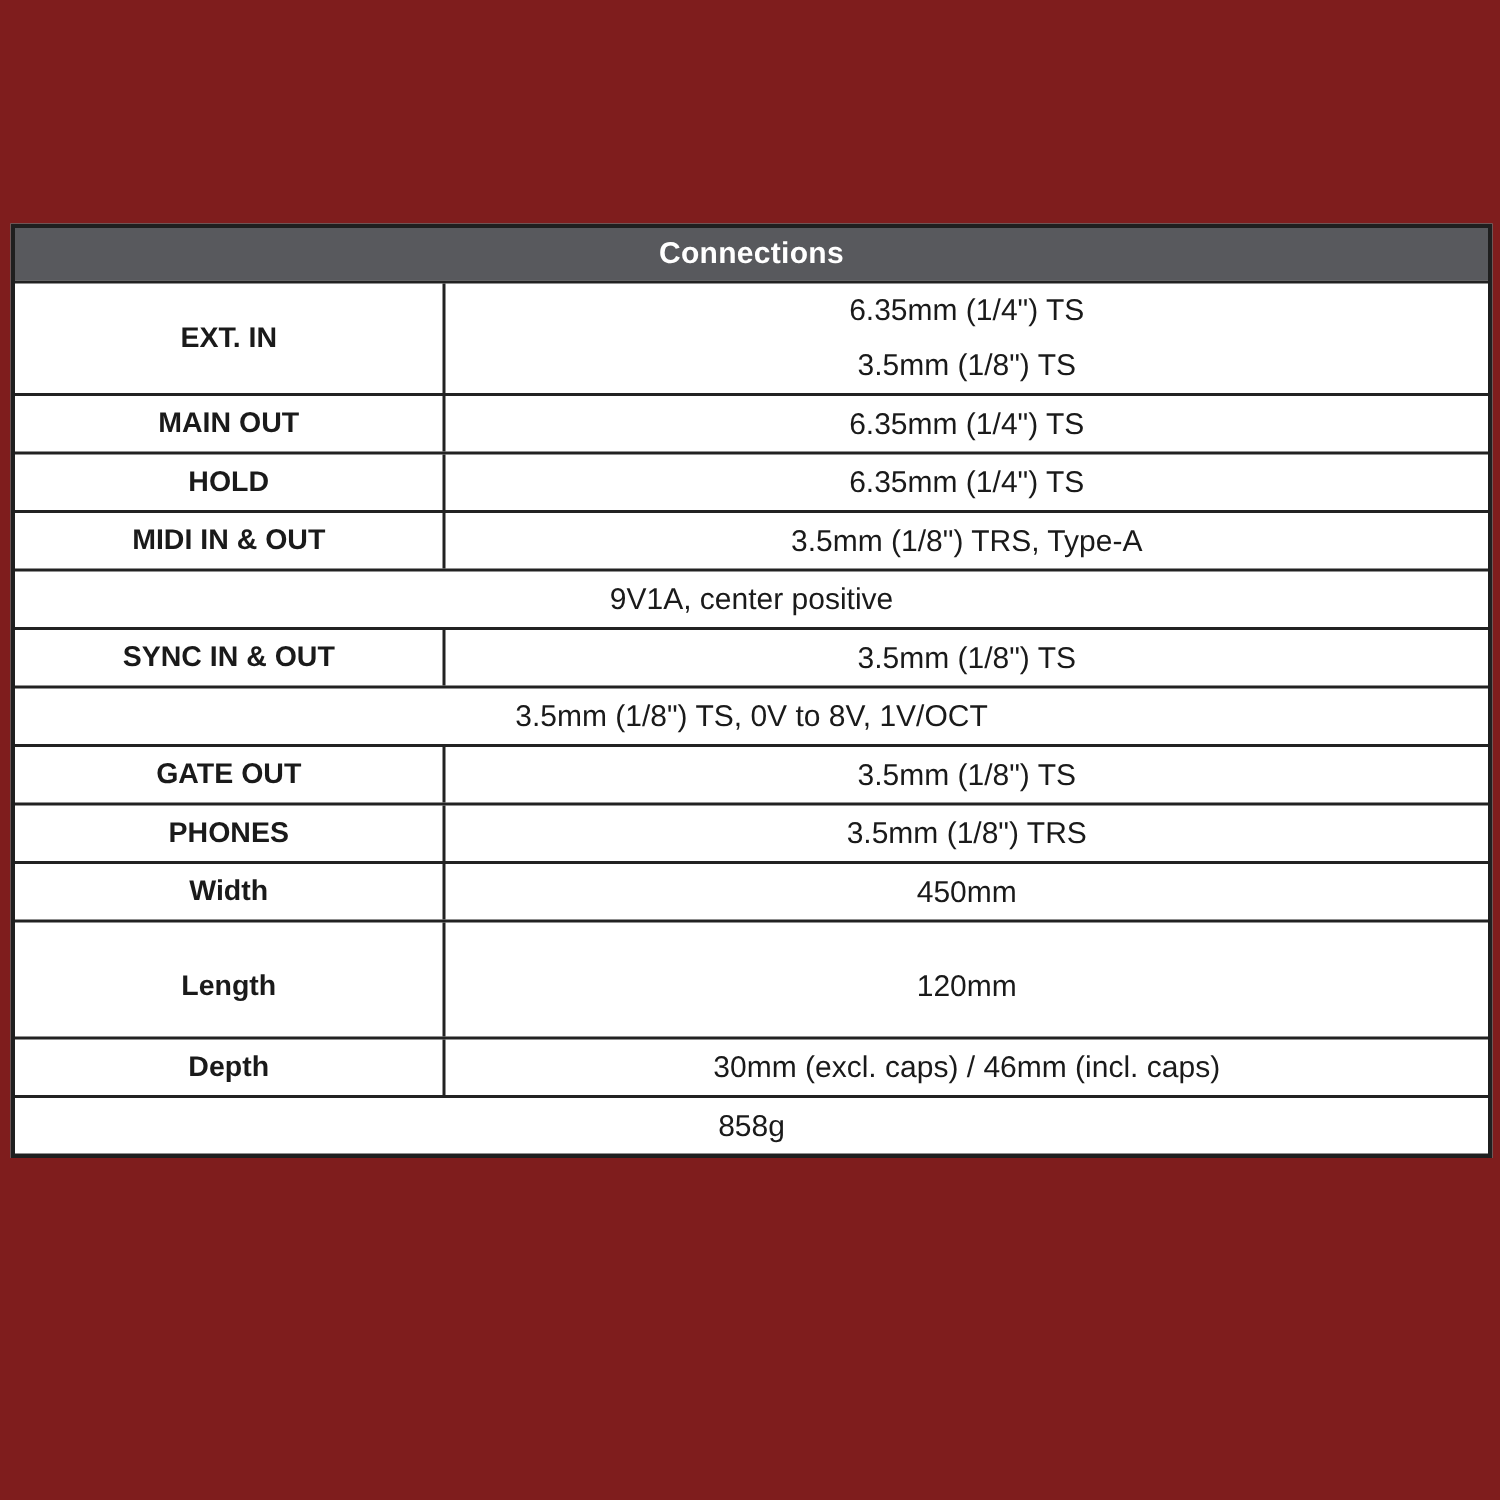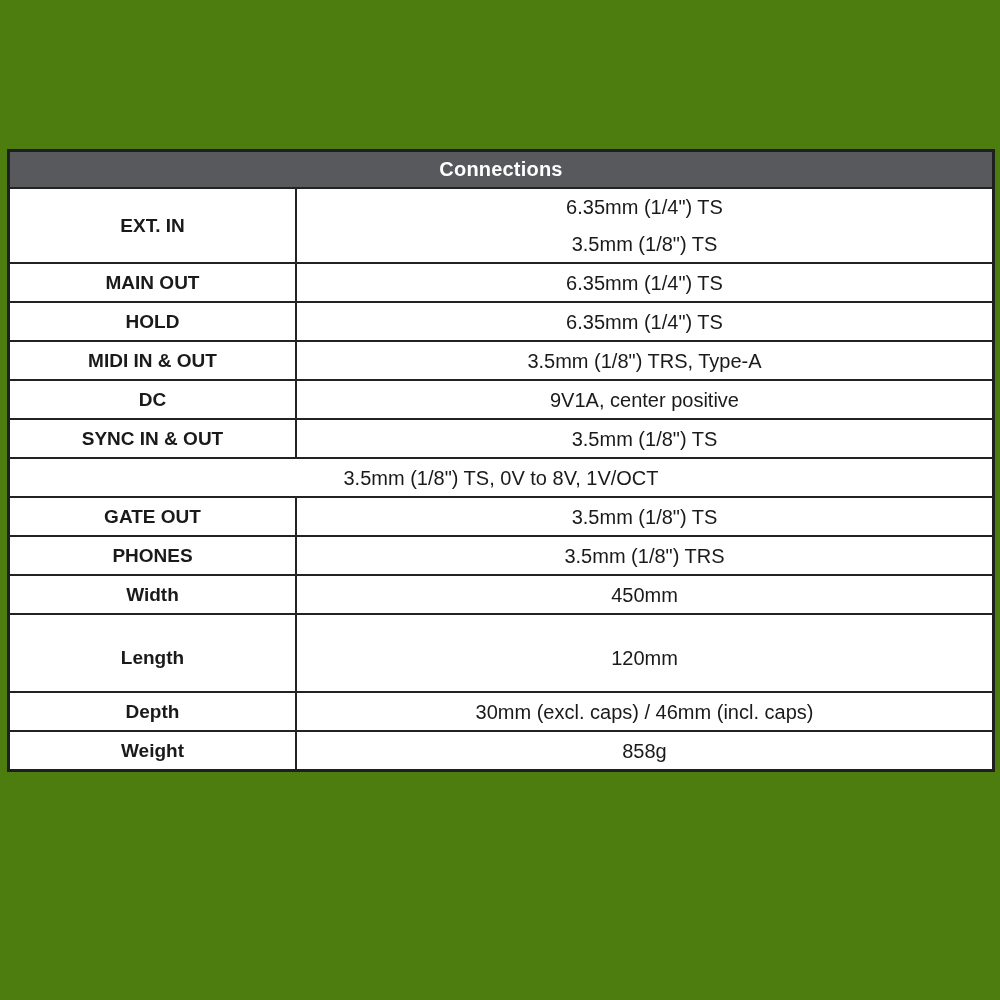--- a/index.html
+++ b/index.html
@@ -9,21 +9,21 @@
     width: 1000px;
     height: 1000px;
     font-family: "Liberation Sans", sans-serif;
     color: #1a1a1a;
     overflow: hidden;
   }
   .page {
     position: relative;
     width: 1000px;
     height: 1000px;
-    background: #4d7c0f;
+    background: #7f1d1d;
   }
   .spec-table {
     position: absolute;
     left: 7px;
     top: 149px;
     width: 982px;
     border: 3px solid #1f1f1f;
     background: #ffffff;
   }
   .section-header {
@@ -120,23 +120,20 @@
       <div class="cell cell-label">
         <span>MIDI IN &amp; OUT</span>
       </div>
       <div class="cell cell-value">
         <span>3.5mm (1/8") TRS, Type-A</span>
       </div>
     </div>
 
 
     <div class="row">
-      <div class="cell cell-label">
-        <span>DC</span>
-      </div>
       <div class="cell cell-value">
         <span>9V1A, center positive</span>
       </div>
     </div>
 
     <div class="row">
       <div class="cell cell-label">
         <span>SYNC IN &amp; OUT</span>
       </div>
       <div class="cell cell-value">
@@ -190,22 +187,19 @@
     <div class="row">
       <div class="cell cell-label">
         <span>Depth</span>
       </div>
       <div class="cell cell-value">
         <span>30mm (excl. caps) / 46mm (incl. caps)</span>
       </div>
     </div>
 
     <div class="row">
-      <div class="cell cell-label">
-        <span>Weight</span>
-      </div>
       <div class="cell cell-value">
         <span>858g</span>
       </div>
     </div>
 
   </div>
 </div>
 
 </body></html>

